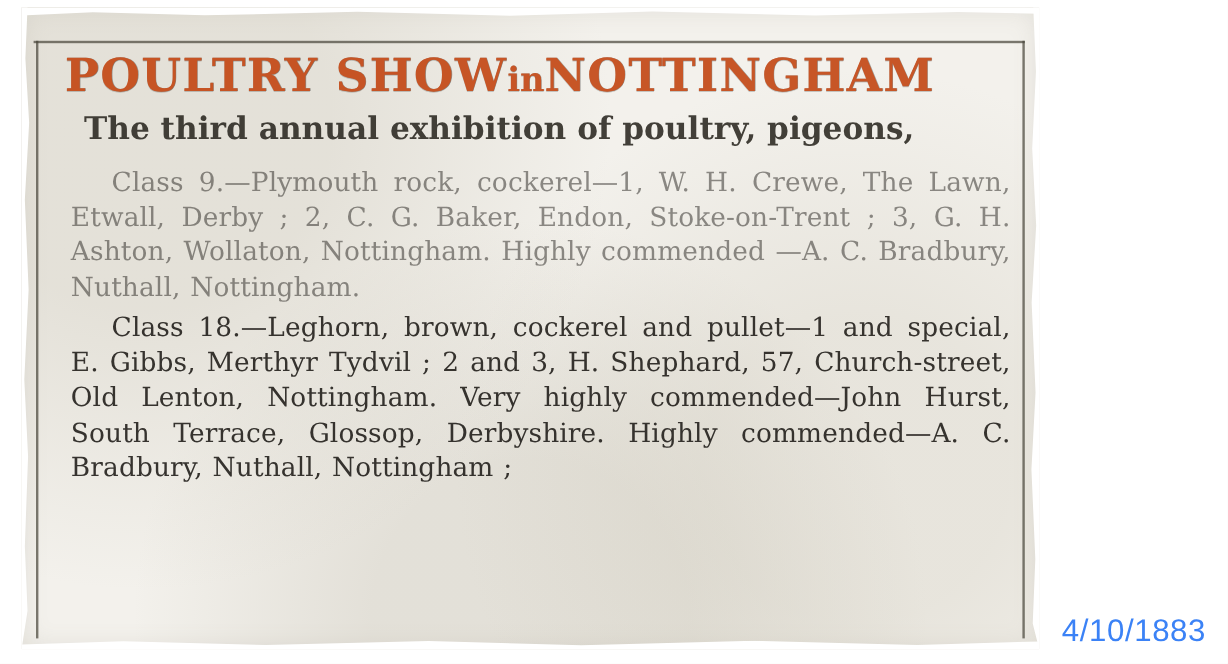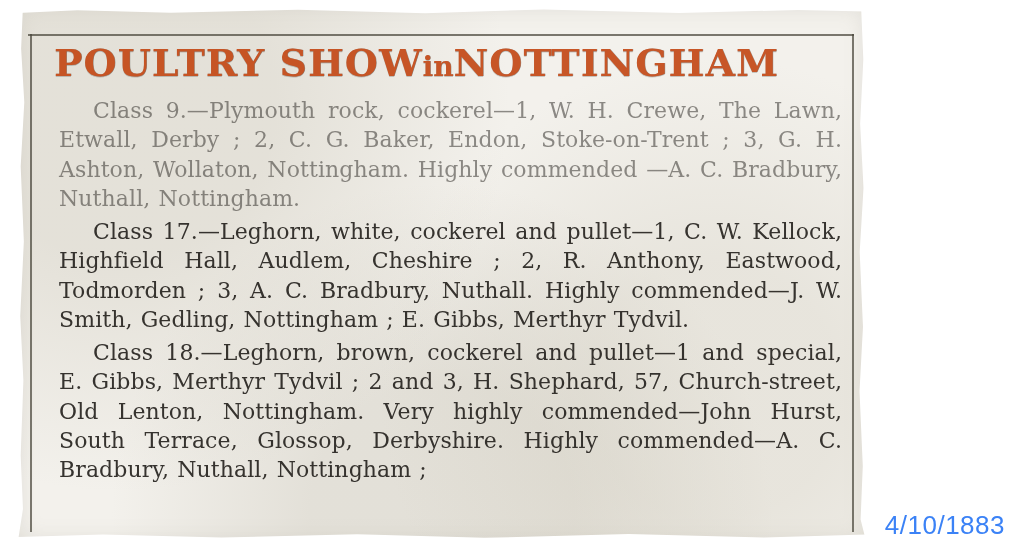--- a/index.html
+++ b/index.html
@@ -143,23 +143,23 @@
   <div class="rule rule-top"></div>
   <div class="rule rule-left"></div>
   <div class="rule rule-right"></div>
 
   <div class="content">
 
     <h1 class="headline">
       <span>POULTRY SHOW</span><span class="small">in</span><span>NOTTINGHAM</span>
     </h1>
 
+    <h2 class="subhead">The third annual exhibition of poultry, pigeons,</h2>
 
     <div class="body">
       <p class="para faded">Class 9.—Plymouth rock, cockerel—1, W. H. Crewe, The Lawn, Etwall, Derby ; 2, C. G. Baker, Endon, Stoke-on-Trent ; 3, G. H. Ashton, Wollaton, Nottingham.  Highly commended —A. C. Bradbury, Nuthall, Nottingham.</p>
-      <p class="para">Class 17.—Leghorn, white, cockerel and pullet—1, C. W. Kellock, Highfield Hall, Audlem, Cheshire ; 2, R. Anthony, Eastwood, Todmorden ; 3, A. C. Bradbury, Nuthall.  Highly commended—J. W. Smith, Gedling, Nottingham ; E. Gibbs, Merthyr Tydvil.</p>
       <p class="para">Class 18.—Leghorn, brown, cockerel and pullet—1 and special, E. Gibbs, Merthyr Tydvil ; 2 and 3, H. Shephard, 57, Church-street, Old Lenton, Nottingham.  Very highly commended—John Hurst, South Terrace, Glossop, Derbyshire. Highly commended—A. C. Bradbury, Nuthall, Nottingham ;</p>
     </div>
 
   </div>
 </div>
 
 <div class="date-caption">4/10/1883</div>
 
 </body></html>

